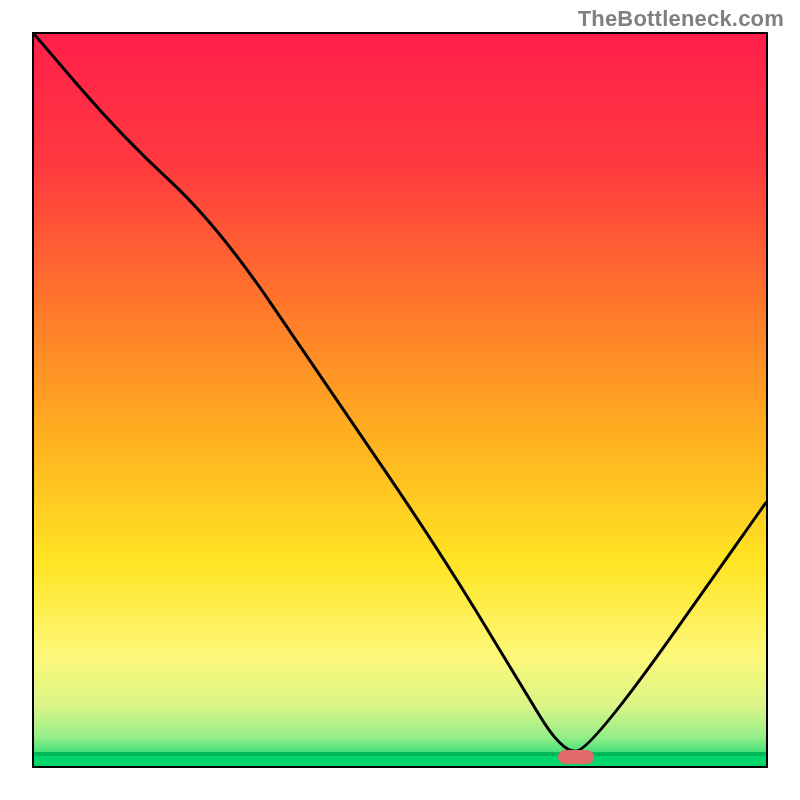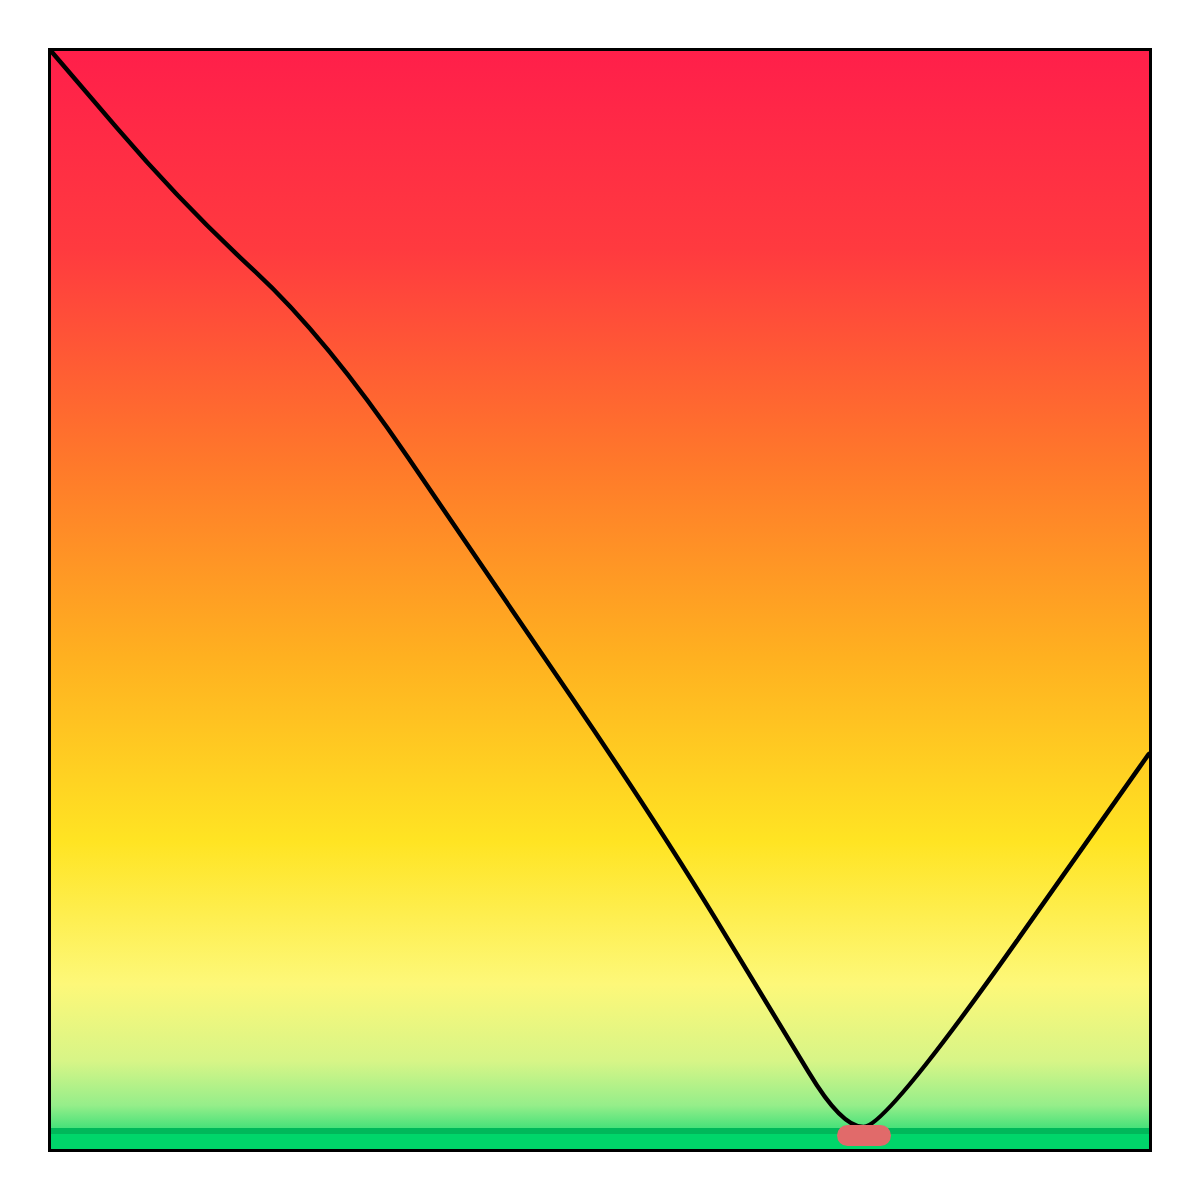--- a/index.html
+++ b/index.html
@@ -70,20 +70,21 @@
     width: 36px;
     height: 14px;
     border-radius: 7px;
     background: #e16a6a;
   }
 </style>
 </head>
 <body>
 
 <div class="stage">
+  <div class="watermark">TheBottleneck.com</div>
 
   <div class="inner-border">
     <svg class="gradient-bg" viewBox="0 0 732 732" preserveAspectRatio="none">
       <defs>
         <linearGradient id="bg-grad" x1="0" y1="0" x2="0" y2="1">
             <stop offset="0%" stop-color="#ff1f4a"></stop>
             <stop offset="18%" stop-color="#ff3a3f"></stop>
             <stop offset="38%" stop-color="#ff7a2a"></stop>
             <stop offset="55%" stop-color="#ffb020"></stop>
             <stop offset="72%" stop-color="#ffe423"></stop>

